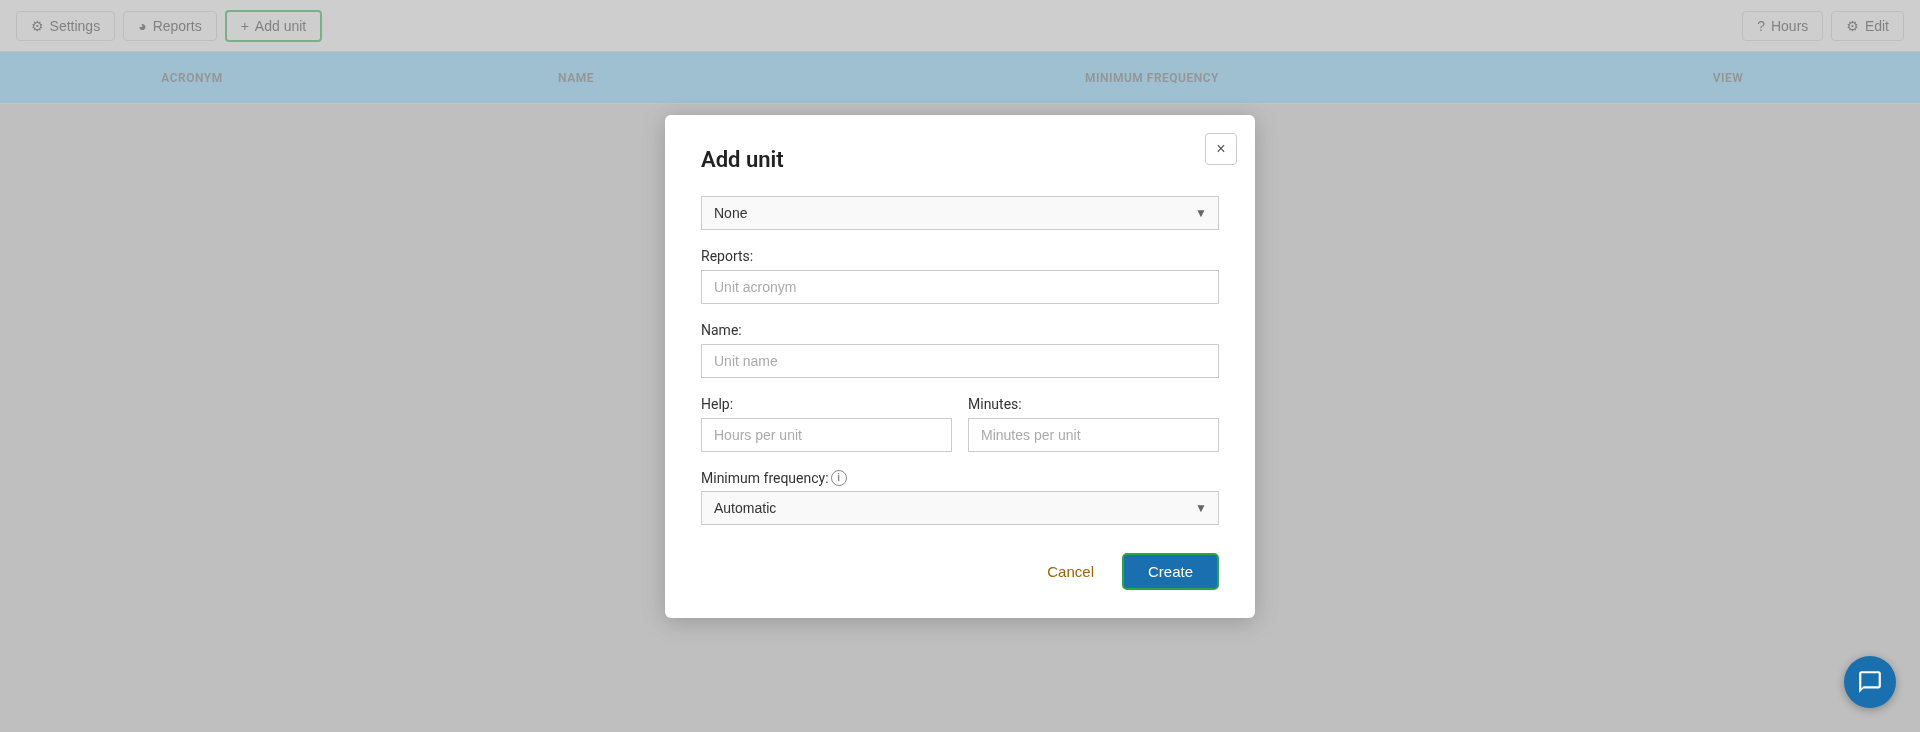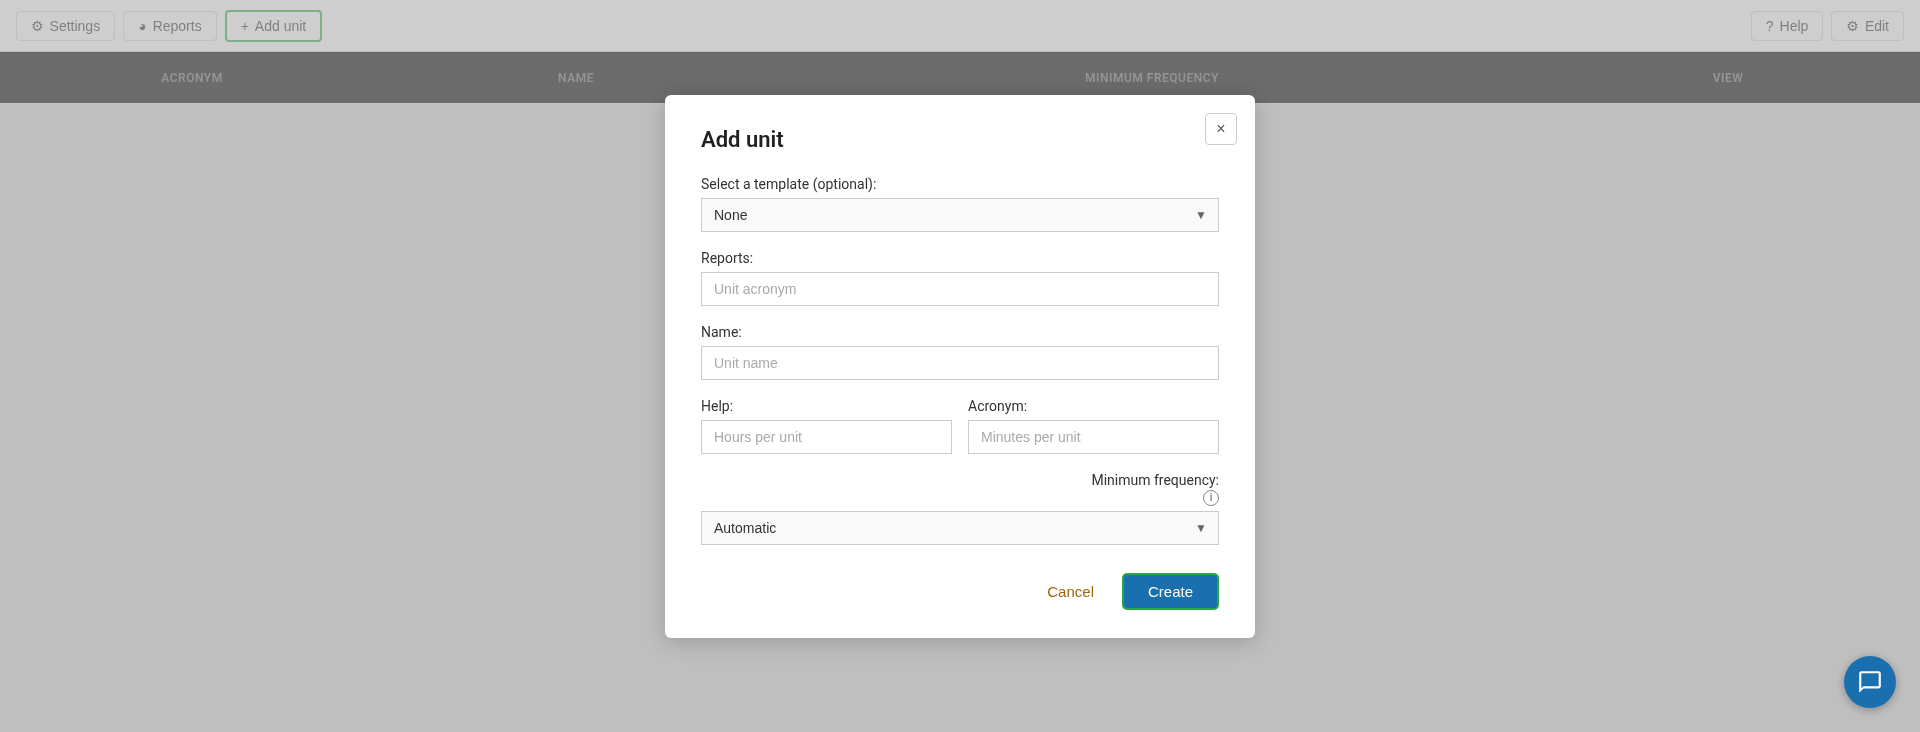--- a/index.html
+++ b/index.html
@@ -54,21 +54,21 @@
       border: 1px solid #ccc;
       border-radius: 4px;
       background: #f5f5f5;
       cursor: pointer;
       font-size: 14px;
       color: #333;
     }
 
     
     .table-header {
-      background: #000000;
+      background: #7dd3fc;
       border-bottom: 1px solid #ddd;
       display: flex;
       padding: 0 0;
       height: 52px;
       align-items: center;
     }
     .table-col {
       flex: 1;
       text-align: center;
       font-size: 12px;
@@ -169,23 +169,22 @@
     .form-row {
       display: flex;
       gap: 16px;
     }
     .form-row .form-group {
       flex: 1;
     }
 
     .label-with-icon {
       display: flex;
-      align-items: flex-end;
+      align-items: center;
       gap: 2px;
-      flex-direction: column;
     }
     .info-icon {
       width: 16px;
       height: 16px;
       border: 1.5px solid #888;
       border-radius: 50%;
       display: inline-flex;
       align-items: center;
       justify-content: center;
       font-size: 10px;
@@ -254,21 +253,21 @@
     <span>◕</span>
     <span>Reports</span>
   </button>
   <button class="top-bar-btn active">
     <span>+</span>
     <span>Add unit</span>
   </button>
   <div class="top-bar-right">
     <button class="top-bar-right-btn">
       <span>?</span>
-      <span>Help</span>
+      <span>Hours</span>
     </button>
     <button class="top-bar-right-btn">
       <span>⚙</span>
       <span>Edit</span>
     </button>
   </div>
 </div>
 
 <div class="table-header">
   <div class="table-col">ACRONYM</div>
@@ -278,21 +277,20 @@
 </div>
 
 <div class="overlay">
   <div class="modal">
     <button class="modal-close">
       <span>×</span>
     </button>
     <div class="modal-title">Add unit</div>
 
     <div class="form-group">
-      <label class="form-label">Select a template (optional):</label>
       <div class="form-select-wrapper">
         <select class="form-select">
           <option>None</option>
         </select>
         <span class="form-select-arrow">▼</span>
       </div>
     </div>
 
     <div class="form-group">
       <label class="form-label">Reports:</label>
@@ -303,21 +301,21 @@
       <label class="form-label">Name:</label>
       <input class="form-input" type="text" placeholder="Unit name" style="">
     </div>
 
     <div class="form-row">
       <div class="form-group">
         <label class="form-label">Help:</label>
         <input class="form-input" type="text" placeholder="Hours per unit" style="">
       </div>
       <div class="form-group">
-        <label class="form-label">Acronym:</label>
+        <label class="form-label">Minutes:</label>
         <input class="form-input" type="text" placeholder="Minutes per unit" style="">
       </div>
     </div>
 
     <div class="form-group">
       <div class="label-with-icon">
         <label class="form-label" style="margin-bottom:0;">Minimum frequency:</label>
         <span class="info-icon">i</span>
       </div>
       <div class="form-select-wrapper" style="margin-top:5px;">

